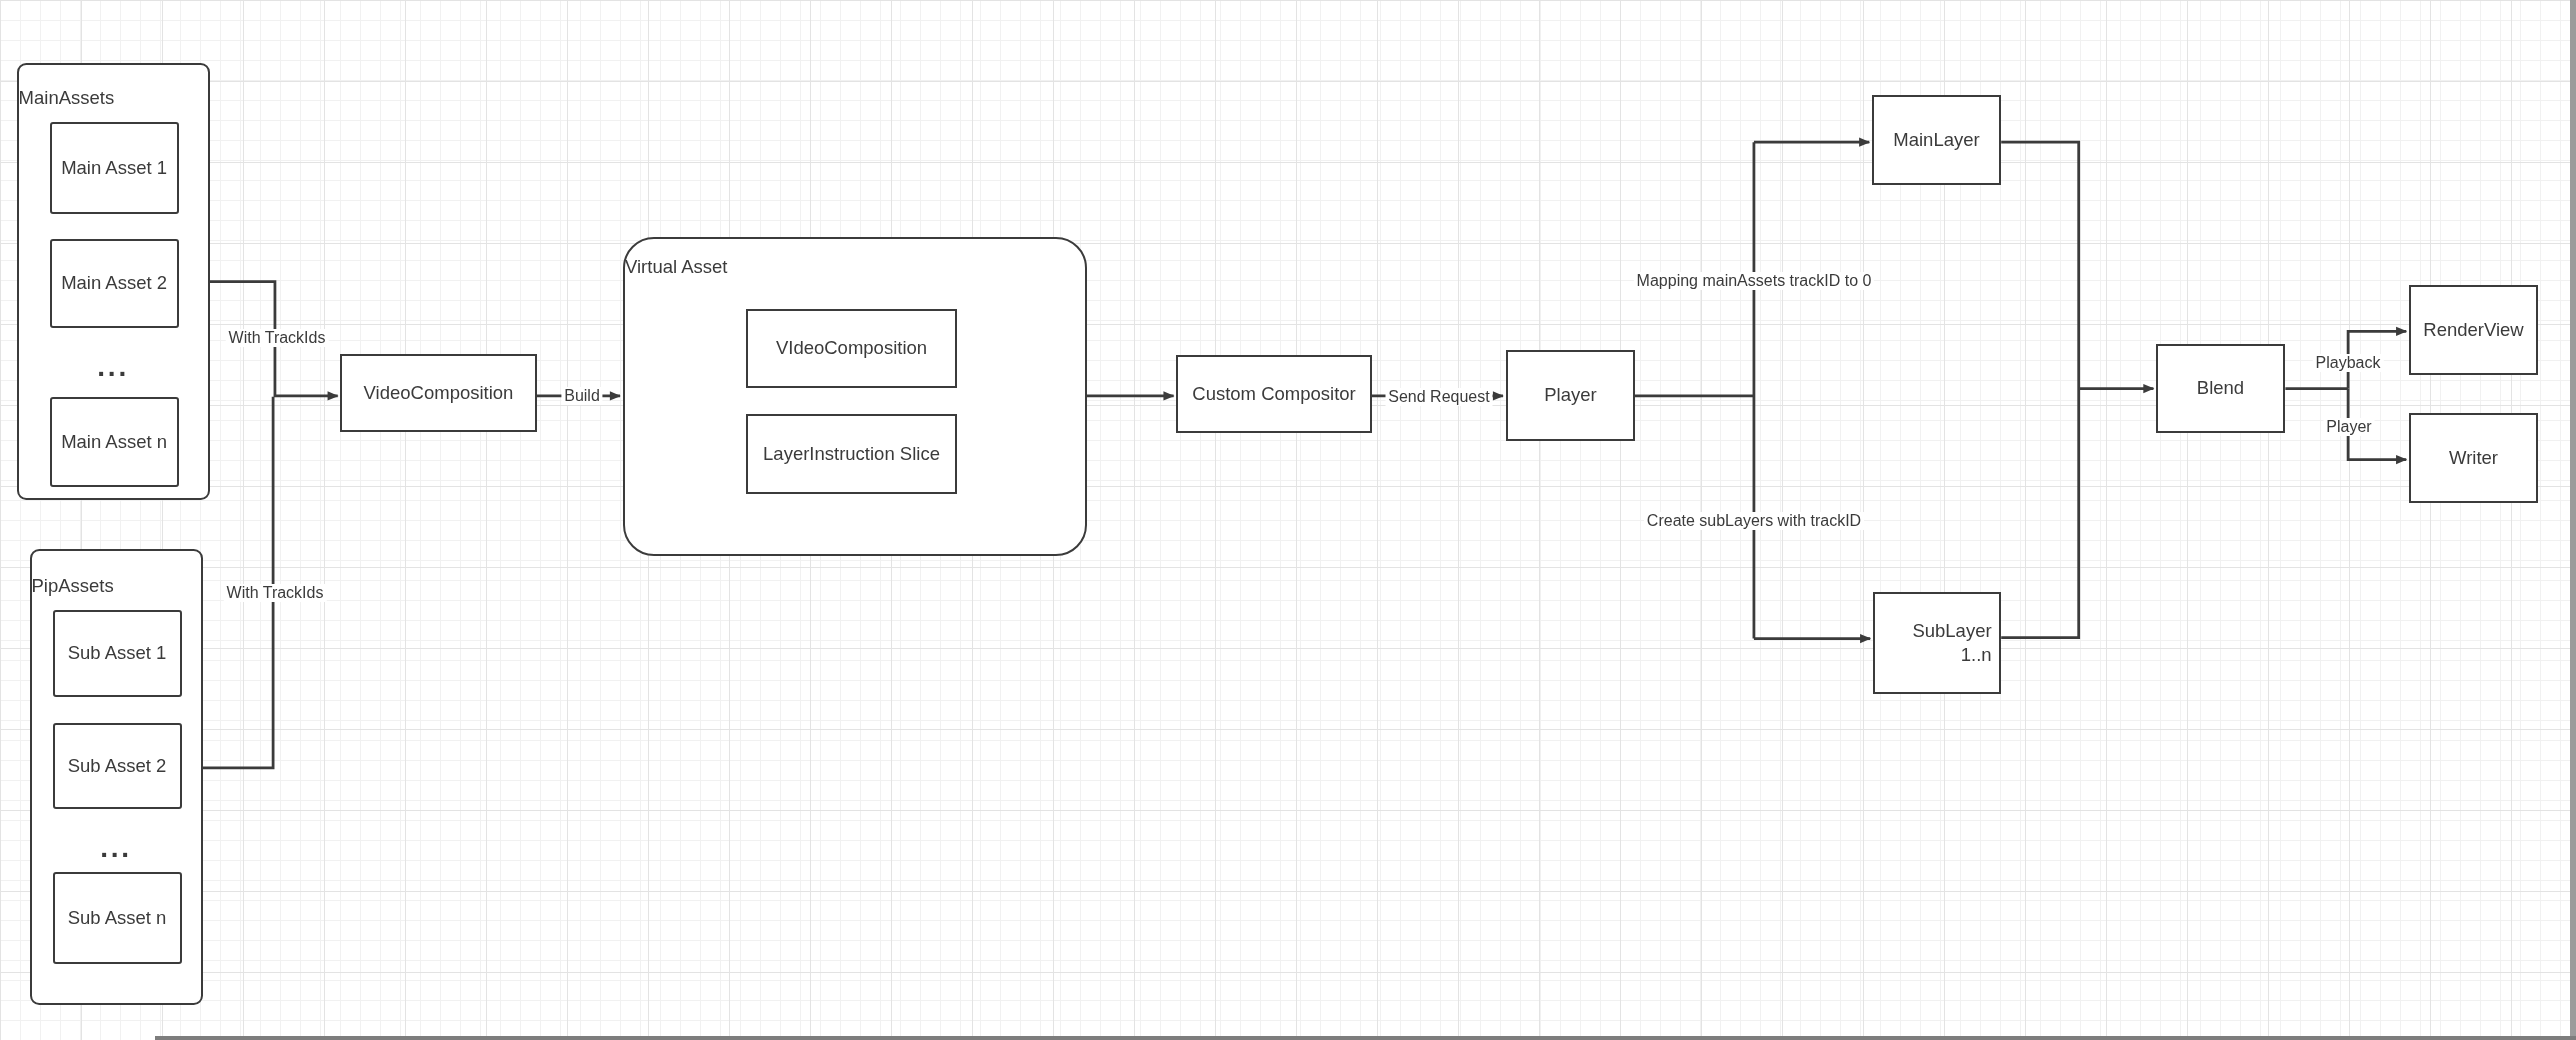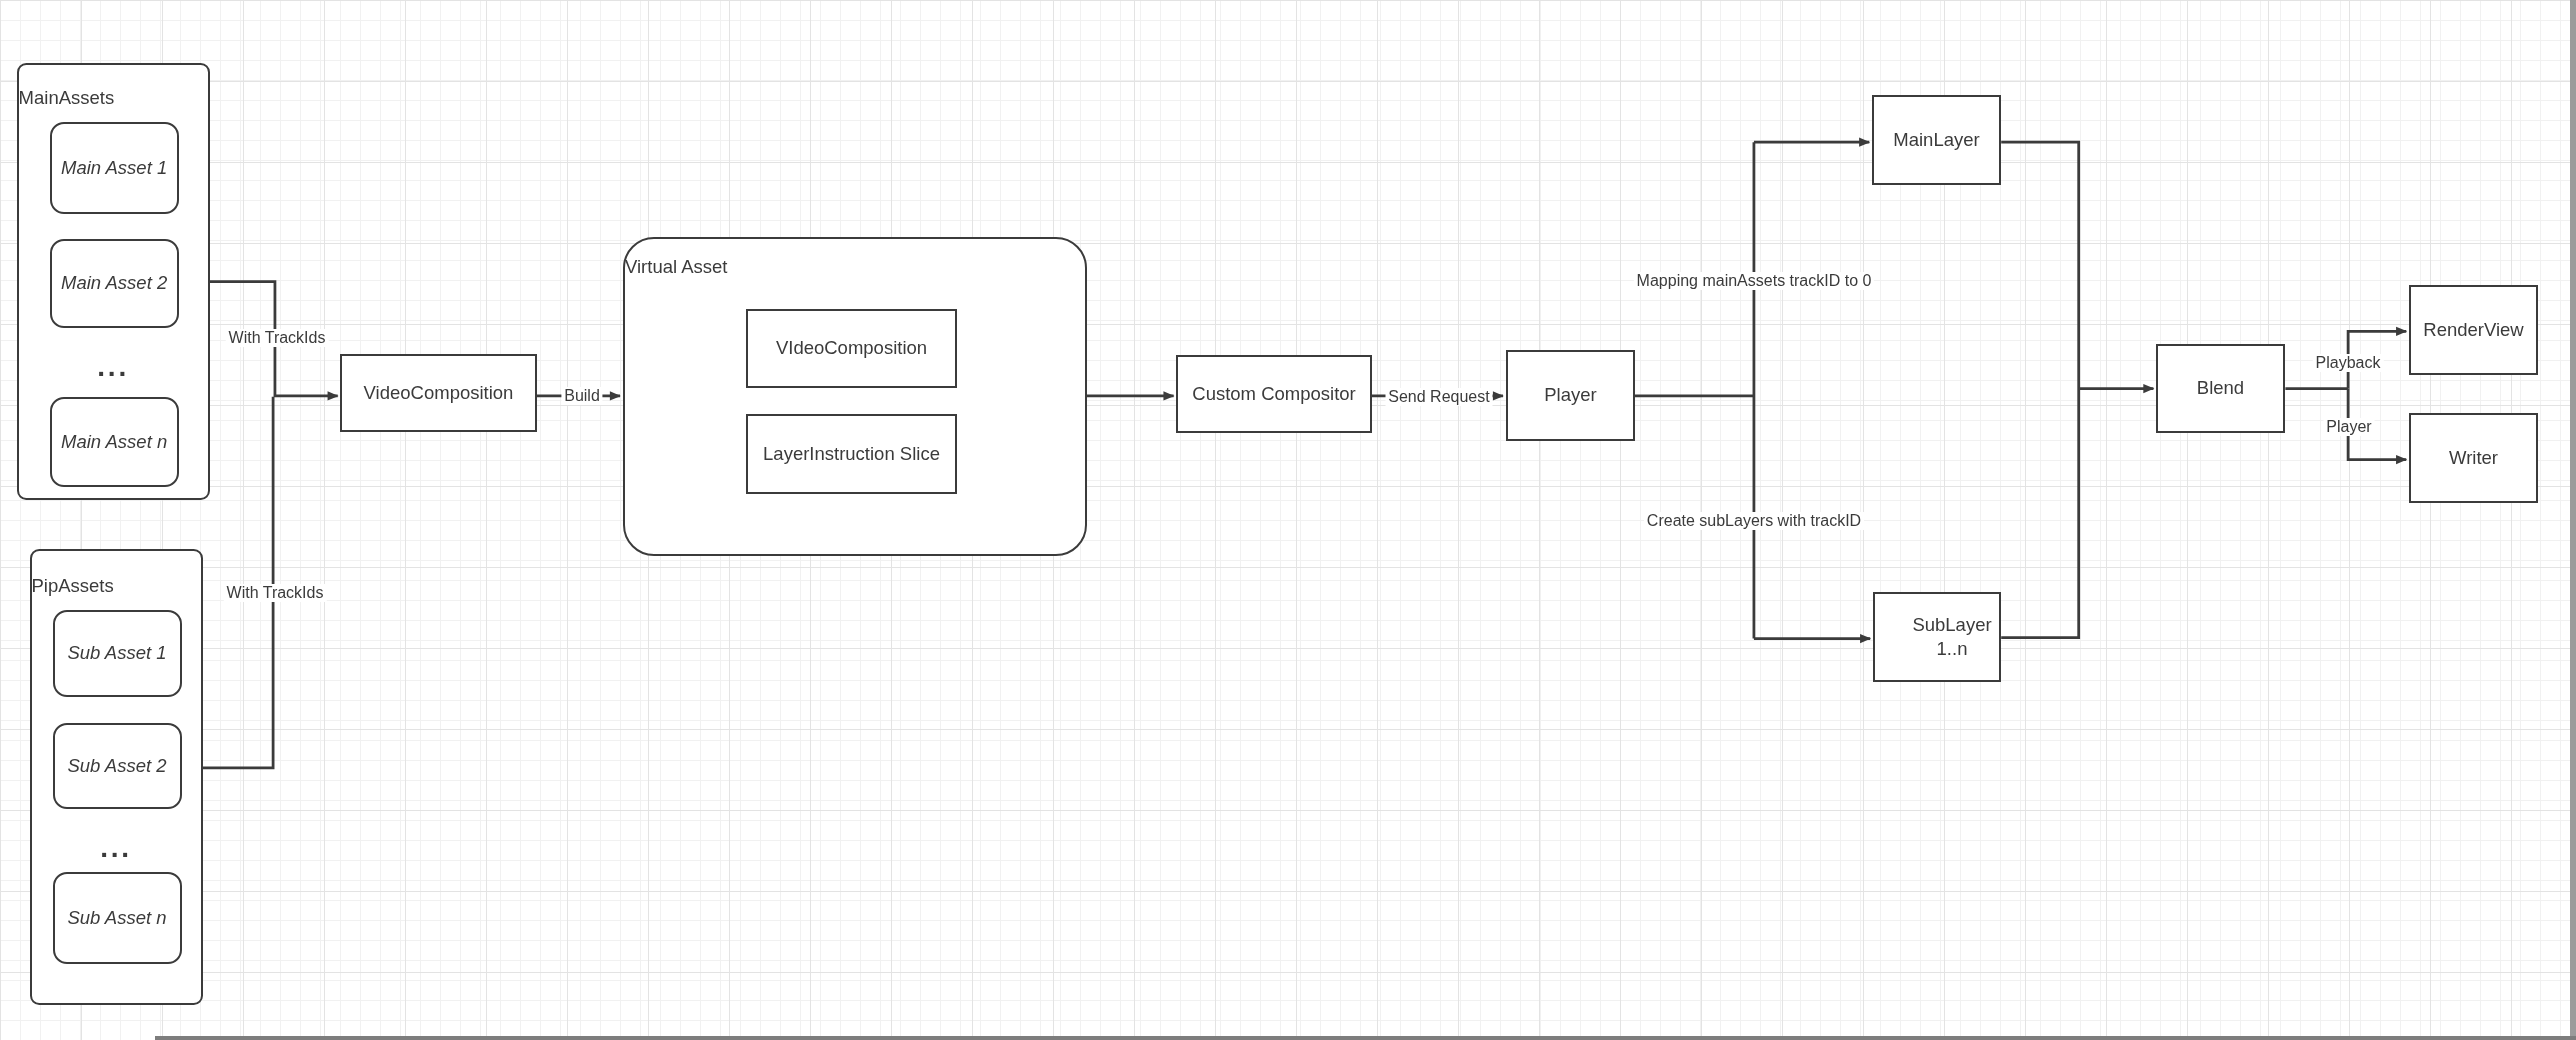--- a/index.html
+++ b/index.html
@@ -23,23 +23,23 @@
     position:absolute;background:#ffffff;border:2.8px solid #3b3b3b;
     border-radius:9.2px;box-sizing:border-box;
   }
   .gtitle{
     position:absolute;left:0;width:100%;text-align:left;
     font-size:18.5px;color:#3b3b3b;
   }
   .box{
     position:absolute;background:#ffffff;border:2.8px solid #3b3b3b;
     box-sizing:border-box;display:flex;align-items:center;justify-content:center;
-    font-size:18.5px;text-align:center;white-space:pre-line;line-height:1.3;
+    font-size:18.5px;text-align:right;white-space:pre-line;line-height:1.3;
   }
-  .rounded{border-radius:14px;font-style:italic;}
+  .rounded{border-radius:3px;}
   .dots{
     position:absolute;left:0;width:100%;text-align:center;
     font-size:28px;font-weight:700;letter-spacing:2.8px;line-height:18.5px;
   }
   .elabel{
     position:absolute;transform:translate(-50%,-50%);
     background:#ffffff;font-size:16px;white-space:nowrap;padding:0 2.8px;text-align:right;
   }
   .vscroll{
     position:absolute;left:2570px;top:0;width:5.5px;height:1041px;
@@ -99,21 +99,21 @@
 
   <div class="container" style="left:623px;top:237px;width:464px;height:319px;border-radius:31px;">
     <div class="gtitle" style="top:16.6px;">Virtual Asset</div>
     <div class="box" style="left:121px;top:70px;width:211px;height:79px;">VIdeoComposition</div>
     <div class="box" style="left:121px;top:175px;width:211px;height:80px;">LayerInstruction Slice</div>
   </div>
 
   <div class="box" style="left:1176px;top:355px;width:196px;height:78px;">Custom Compositor</div>
   <div class="box" style="left:1506px;top:350px;width:129px;height:91px;">Player</div>
   <div class="box" style="left:1872px;top:95px;width:129px;height:90px;">MainLayer</div>
-  <div class="box" style="left:1873px;top:592px;width:128px;height:90px;padding-left:30px;">SubLayer
+  <div class="box" style="left:1873px;top:592px;width:128px;height:102px;padding-left:30px;">SubLayer
 1..n</div>
   <div class="box" style="left:2156px;top:344px;width:129px;height:89px;">Blend</div>
   <div class="box" style="left:2409px;top:285px;width:129px;height:90px;">RenderView</div>
   <div class="box" style="left:2409px;top:413px;width:129px;height:90px;">Writer</div>
 
   <div class="elabel" style="left:277px;top:338px;">With TrackIds</div>
   <div class="elabel" style="left:275px;top:593px;">With TrackIds</div>
   <div class="elabel" style="left:582px;top:396px;">Build</div>
   <div class="elabel" style="left:1439px;top:397px;">Send Request</div>
   <div class="elabel" style="left:1754px;top:281px;">Mapping mainAssets trackID to 0</div>

